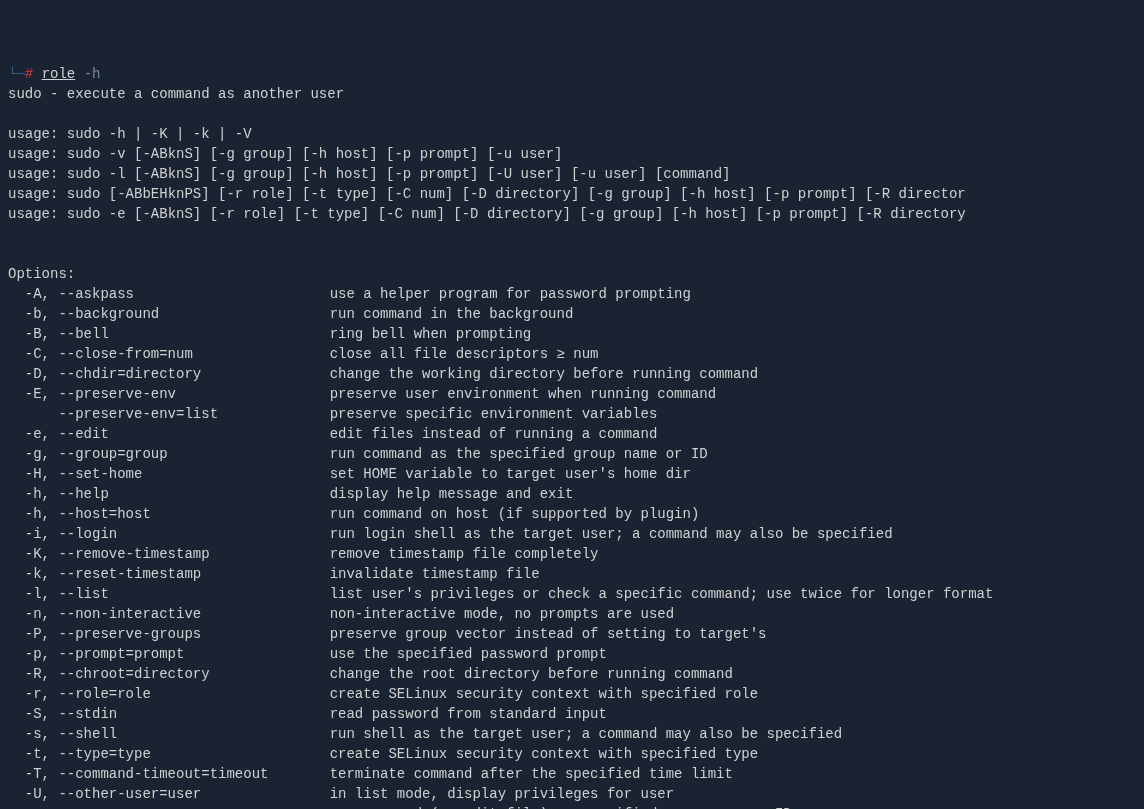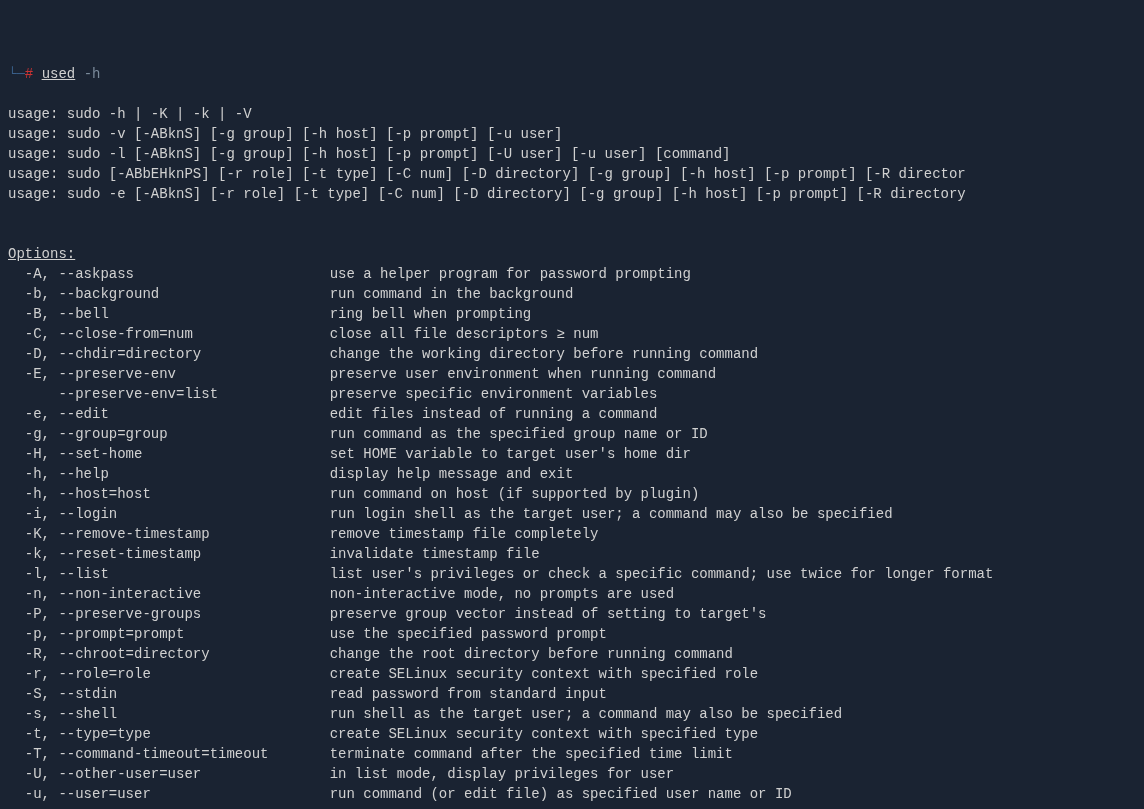--- a/index.html
+++ b/index.html
@@ -15,24 +15,24 @@
       width: 1144px;
     }
     .prompt-line { display: flex; }
     .prompt-corner { color: #3a5f8a; }
     .prompt-hash { color: #cc3333; }
     .command { color: #d0d0d0; text-decoration: underline; }
     .command-arg { color: #7a8a9a; }
     .option-row { display: flex; gap: 36px; }
     .option-flags { padding-left: 2ch; width: 34ch; flex-shrink: 0; }
     .option-desc { }
-    .options-header { margin-top: 20px; text-decoration: underline; }
+    .options-header { margin-top: 20px; }
   </style>
 </head>
 <body>
 
 
-<div><div class="prompt-line"><span class="prompt-corner">└─</span><span class="prompt-hash">#</span><span> </span><span class="command">used</span><span> </span><span class="command-arg">-h</span></div>
+<div><div class="prompt-line"><span class="prompt-corner">└─</span><span class="prompt-hash">#</span><span> </span><span class="command">role</span><span> </span><span class="command-arg">-h</span></div><div>sudo - execute a command as another user</div>
 <div id="usage-block"><div>usage: sudo -h | -K | -k | -V</div><div>usage: sudo -v [-ABknS] [-g group] [-h host] [-p prompt] [-u user]</div><div>usage: sudo -l [-ABknS] [-g group] [-h host] [-p prompt] [-U user] [-u user] [command]</div><div>usage: sudo [-ABbEHknPS] [-r role] [-t type] [-C num] [-D directory] [-g group] [-h host] [-p prompt] [-R director</div><div>usage: sudo -e [-ABknS] [-r role] [-t type] [-C num] [-D directory] [-g group] [-h host] [-p prompt] [-R directory</div></div>
 <div class="options-header">Options:</div><div id="options-block"><div class="option-row"><span class="option-flags">-A, --askpass</span><span class="option-desc">use a helper program for password prompting</span></div><div class="option-row"><span class="option-flags">-b, --background</span><span class="option-desc">run command in the background</span></div><div class="option-row"><span class="option-flags">-B, --bell</span><span class="option-desc">ring bell when prompting</span></div><div class="option-row"><span class="option-flags">-C, --close-from=num</span><span class="option-desc">close all file descriptors ≥ num</span></div><div class="option-row"><span class="option-flags">-D, --chdir=directory</span><span class="option-desc">change the working directory before running command</span></div><div class="option-row"><span class="option-flags">-E, --preserve-env</span><span class="option-desc">preserve user environment when running command</span></div><div class="option-row"><span class="option-flags">    --preserve-env=list</span><span class="option-desc">preserve specific environment variables</span></div><div class="option-row"><span class="option-flags">-e, --edit</span><span class="option-desc">edit files instead of running a command</span></div><div class="option-row"><span class="option-flags">-g, --group=group</span><span class="option-desc">run command as the specified group name or ID</span></div><div class="option-row"><span class="option-flags">-H, --set-home</span><span class="option-desc">set HOME variable to target user's home dir</span></div><div class="option-row"><span class="option-flags">-h, --help</span><span class="option-desc">display help message and exit</span></div><div class="option-row"><span class="option-flags">-h, --host=host</span><span class="option-desc">run command on host (if supported by plugin)</span></div><div class="option-row"><span class="option-flags">-i, --login</span><span class="option-desc">run login shell as the target user; a command may also be specified</span></div><div class="option-row"><span class="option-flags">-K, --remove-timestamp</span><span class="option-desc">remove timestamp file completely</span></div><div class="option-row"><span class="option-flags">-k, --reset-timestamp</span><span class="option-desc">invalidate timestamp file</span></div><div class="option-row"><span class="option-flags">-l, --list</span><span class="option-desc">list user's privileges or check a specific command; use twice for longer format</span></div><div class="option-row"><span class="option-flags">-n, --non-interactive</span><span class="option-desc">non-interactive mode, no prompts are used</span></div><div class="option-row"><span class="option-flags">-P, --preserve-groups</span><span class="option-desc">preserve group vector instead of setting to target's</span></div><div class="option-row"><span class="option-flags">-p, --prompt=prompt</span><span class="option-desc">use the specified password prompt</span></div><div class="option-row"><span class="option-flags">-R, --chroot=directory</span><span class="option-desc">change the root directory before running command</span></div><div class="option-row"><span class="option-flags">-r, --role=role</span><span class="option-desc">create SELinux security context with specified role</span></div><div class="option-row"><span class="option-flags">-S, --stdin</span><span class="option-desc">read password from standard input</span></div><div class="option-row"><span class="option-flags">-s, --shell</span><span class="option-desc">run shell as the target user; a command may also be specified</span></div><div class="option-row"><span class="option-flags">-t, --type=type</span><span class="option-desc">create SELinux security context with specified type</span></div><div class="option-row"><span class="option-flags">-T, --command-timeout=timeout</span><span class="option-desc">terminate command after the specified time limit</span></div><div class="option-row"><span class="option-flags">-U, --other-user=user</span><span class="option-desc">in list mode, display privileges for user</span></div><div class="option-row"><span class="option-flags">-u, --user=user</span><span class="option-desc">run command (or edit file) as specified user name or ID</span></div></div></div>
 
 
 
 
 </body></html>

